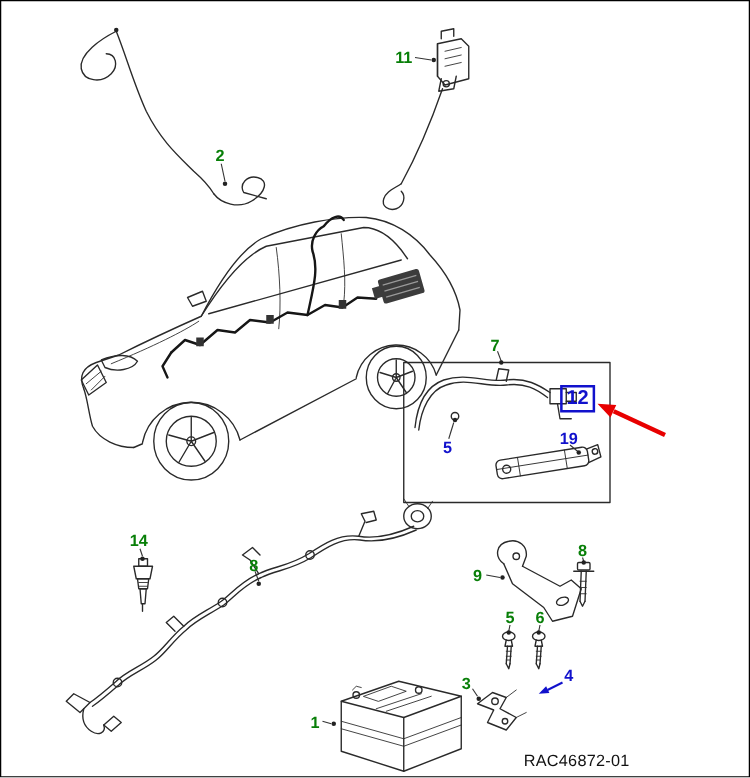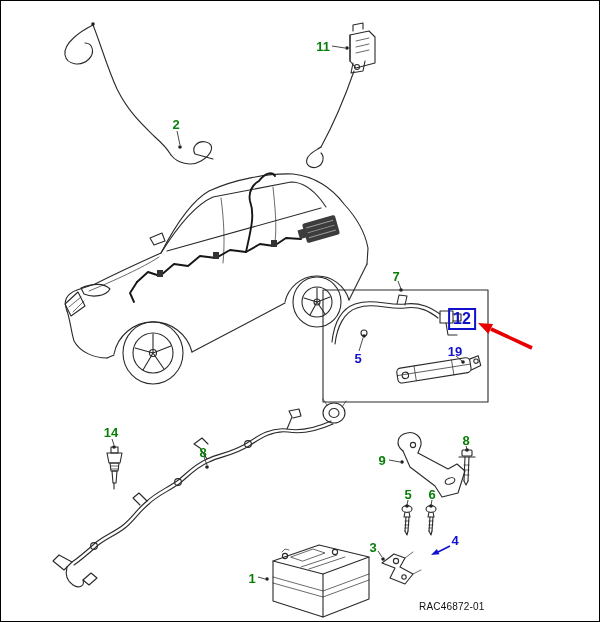--- a/index.html
+++ b/index.html
@@ -14,21 +14,21 @@
   .bold{fill:none;stroke:#161616;stroke-width:1.9;stroke-linecap:round;stroke-linejoin:round}
   .leader{stroke:#333;stroke-width:0.9}
   .callout{
     position:absolute;transform:translate(-50%,-50%);
     font-weight:bold;font-size:13px;line-height:1;white-space:nowrap;
     cursor:default;user-select:none;
   }
   .green{color:#087f08}
   .blue{color:#1111cc}
   .boxed{border:2px solid #1111cc;padding:1px 3px;font-size:16px}
-  .code{position:absolute;font-size:10px;color:#111;letter-spacing:.2px}
+  .code{position:absolute;font-size:13px;color:#111;letter-spacing:.2px}
 </style>
 </head>
 <body>
 
 <div class="canvas">
 
   <svg width="600" height="622" viewBox="0 0 600 622">
 
     <g class="ln">
       <path d="M92,24 C80,30 62,42 64,54 C66,64 80,66 88,58 C94,52 92,42 84,42"></path>

